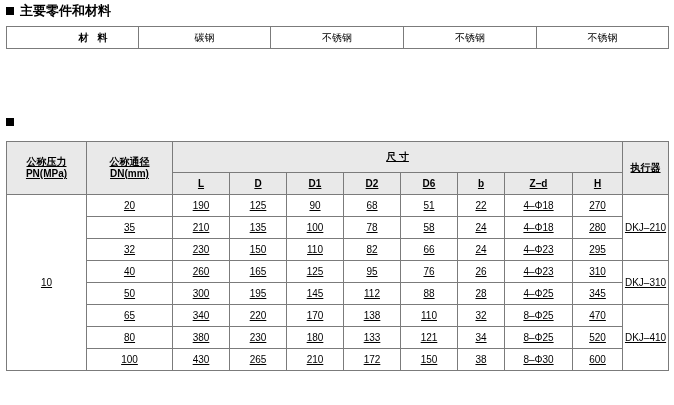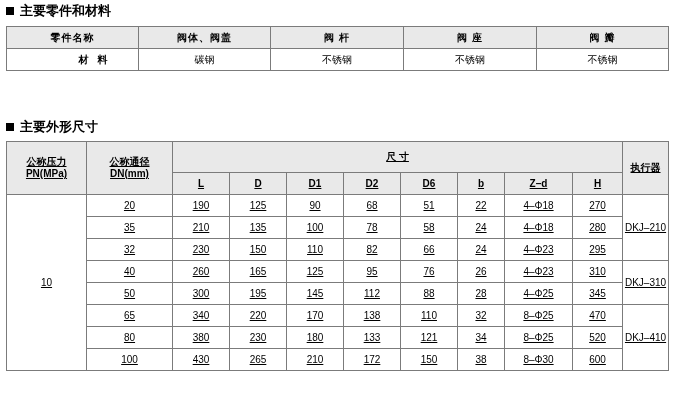--- a/index.html
+++ b/index.html
@@ -117,40 +117,32 @@
 
   <table class="tbl-parts">
     <colgroup>
       <col style="width:132px">
       <col style="width:132px">
       <col style="width:133px">
       <col style="width:133px">
       <col style="width:132px">
     </colgroup>
     <tbody>
-      <tr class="hdr">
-        <td>零件名称</td>
-        <td>阀体、阀盖</td>
-        <td>阀 杆</td>
-        <td>阀 座</td>
-        <td>阀 瓣</td>
-      </tr>
       <tr class="row">
         <td class="lbl">材 料</td>
         <td>碳钢</td>
         <td>不锈钢</td>
         <td>不锈钢</td>
         <td>不锈钢</td>
       </tr>
     </tbody>
   </table>
 
   <div class="section-title title-2">
     <span class="bullet"></span>
-    <span>主要外形尺寸</span>
   </div>
 
   <table class="tbl-dims">
     <colgroup>
       <col style="width:80px">
       <col style="width:86px">
       <col style="width:57px">
       <col style="width:57px">
       <col style="width:57px">
       <col style="width:57px">

